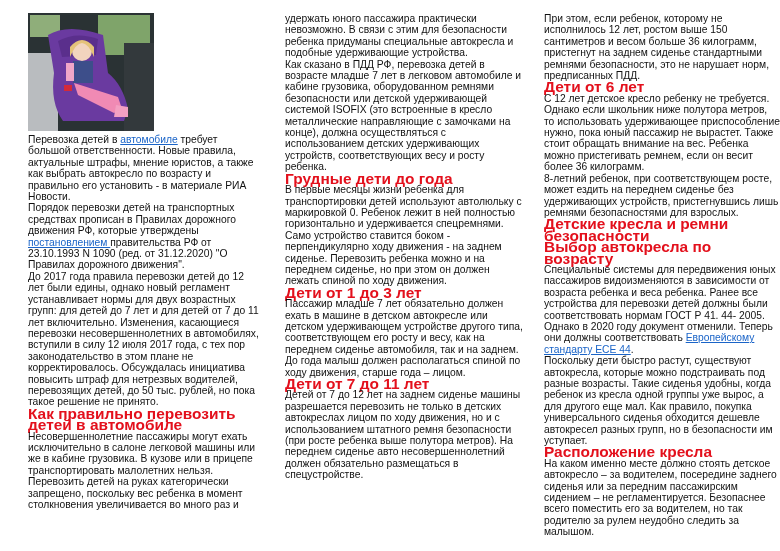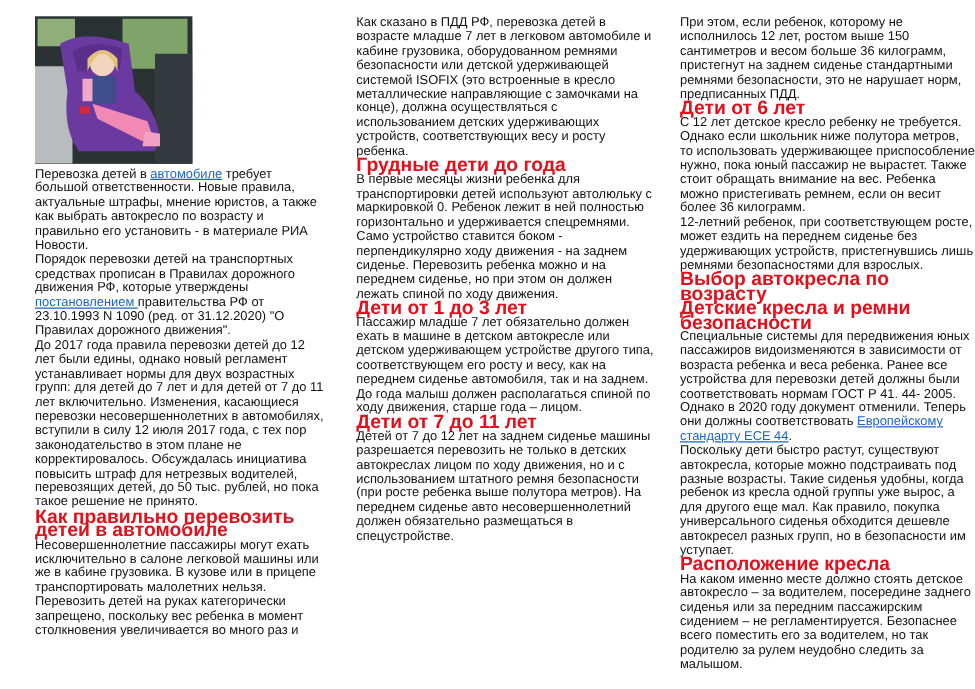--- a/index.html
+++ b/index.html
@@ -40,34 +40,35 @@
   </div>
   <p><span>Перевозка детей в </span><a href="#">автомобиле</a><span> требует большой ответственности. Новые правила, актуальные штрафы, мнение юристов, а также как выбрать автокресло по возрасту и правильно его установить - в материале РИА Новости.</span></p>
   <p><span>Порядок перевозки детей на транспортных средствах прописан в Правилах дорожного движения РФ, которые утверждены </span><a href="#">постановлением </a><span>правительства РФ от 23.10.1993 N 1090 (ред. от 31.12.2020) "О Правилах дорожного движения".</span></p>
   <p>До 2017 года правила перевозки детей до 12 лет были едины, однако новый регламент устанавливает нормы для двух возрастных групп: для детей до 7 лет и для детей от 7 до 11 лет включительно. Изменения, касающиеся перевозки несовершеннолетних в автомобилях, вступили в силу 12 июля 2017 года, с тех пор законодательство в этом плане не корректировалось. Обсуждалась инициатива повысить штраф для нетрезвых водителей, перевозящих детей, до 50 тыс. рублей, но пока такое решение не принято.</p>
   <h2 class="h">Как правильно перевозить детей в автомобиле</h2>
   <p>Несовершеннолетние пассажиры могут ехать исключительно в салоне легковой машины или же в кабине грузовика. В кузове или в прицепе транспортировать малолетних нельзя.</p>
   <p>Перевозить детей на руках категорически запрещено, поскольку вес ребенка в момент столкновения увеличивается во много раз и</p>
 </div>
 
 <div class="col col2">
+  <p>удержать юного пассажира практически невозможно. В связи с этим для безопасности ребенка придуманы специальные автокресла и подобные удерживающие устройства.</p>
   <p>Как сказано в ПДД РФ, перевозка детей в возрасте младше 7 лет в легковом автомобиле и кабине грузовика, оборудованном ремнями безопасности или детской удерживающей системой ISOFIX (это встроенные в кресло металлические направляющие с замочками на конце), должна осуществляться с использованием детских удерживающих устройств, соответствующих весу и росту ребенка.</p>
   <h2 class="h">Грудные дети до года</h2>
   <p>В первые месяцы жизни ребенка для транспортировки детей используют автолюльку с маркировкой 0. Ребенок лежит в ней полностью горизонтально и удерживается спецремнями. Само устройство ставится боком - перпендикулярно ходу движения - на заднем сиденье. Перевозить ребенка можно и на переднем сиденье, но при этом он должен лежать спиной по ходу движения.</p>
   <h2 class="h">Дети от 1 до 3 лет</h2>
   <p>Пассажир младше 7 лет обязательно должен ехать в машине в детском автокресле или детском удерживающем устройстве другого типа, соответствующем его росту и весу, как на переднем сиденье автомобиля, так и на заднем. До года малыш должен располагаться спиной по ходу движения, старше года – лицом.</p>
   <h2 class="h">Дети от 7 до 11 лет</h2>
   <p>Детей от 7 до 12 лет на заднем сиденье машины разрешается перевозить не только в детских автокреслах лицом по ходу движения, но и с использованием штатного ремня безопасности (при росте ребенка выше полутора метров). На переднем сиденье авто несовершеннолетний должен обязательно размещаться в спецустройстве.</p>
 </div>
 
 <div class="col col3">
   <p>При этом, если ребенок, которому не исполнилось 12 лет, ростом выше 150 сантиметров и весом больше 36 килограмм, пристегнут на заднем сиденье стандартными ремнями безопасности, это не нарушает норм, предписанных ПДД.</p>
   <h2 class="h">Дети от 6 лет</h2>
   <p>С 12 лет детское кресло ребенку не требуется. Однако если школьник ниже полутора метров, то использовать удерживающее приспособление нужно, пока юный пассажир не вырастет. Также стоит обращать внимание на вес. Ребенка можно пристегивать ремнем, если он весит более 36 килограмм.</p>
-  <p>12-летний ребенок, при соответствующем росте, может ездить на переднем сиденье без удерживающих устройств, пристегнувшись лишь ремнями безопасностями для взрослых.</p>
+  <p>8-летний ребенок, при соответствующем росте, может ездить на переднем сиденье без удерживающих устройств, пристегнувшись лишь ремнями безопасностями для взрослых.</p>
+  <h2 class="h">Детские кресла и ремни безопасности</h2>
   <h2 class="h">Выбор автокресла по возрасту</h2>
-  <h2 class="h">Детские кресла и ремни безопасности</h2>
   <p><span>Специальные системы для передвижения юных пассажиров видоизменяются в зависимости от возраста ребенка и веса ребенка. Ранее все устройства для перевозки детей должны были соответствовать нормам ГОСТ Р 41. 44- 2005. Однако в 2020 году документ отменили. Теперь они должны соответствовать </span><a href="#">Европейскому стандарту ECE 44</a><span>.</span></p>
   <p>Поскольку дети быстро растут, существуют автокресла, которые можно подстраивать под разные возрасты. Такие сиденья удобны, когда ребенок из кресла одной группы уже вырос, а для другого еще мал. Как правило, покупка универсального сиденья обходится дешевле автокресел разных групп, но в безопасности им уступает.</p>
   <h2 class="h">Расположение кресла</h2>
   <p>На каком именно месте должно стоять детское автокресло – за водителем, посередине заднего сиденья или за передним пассажирским сидением – не регламентируется. Безопаснее всего поместить его за водителем, но так родителю за рулем неудобно следить за малышом.</p>
 
 </div>
 
 </body></html>

